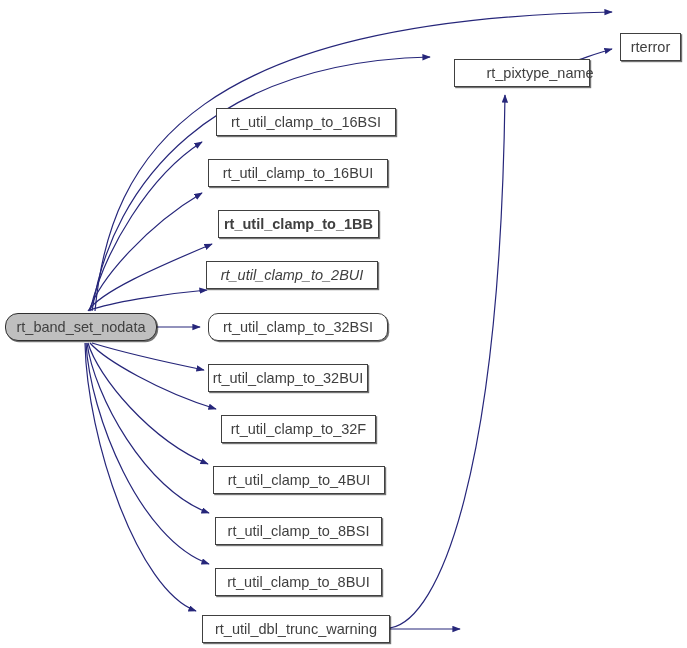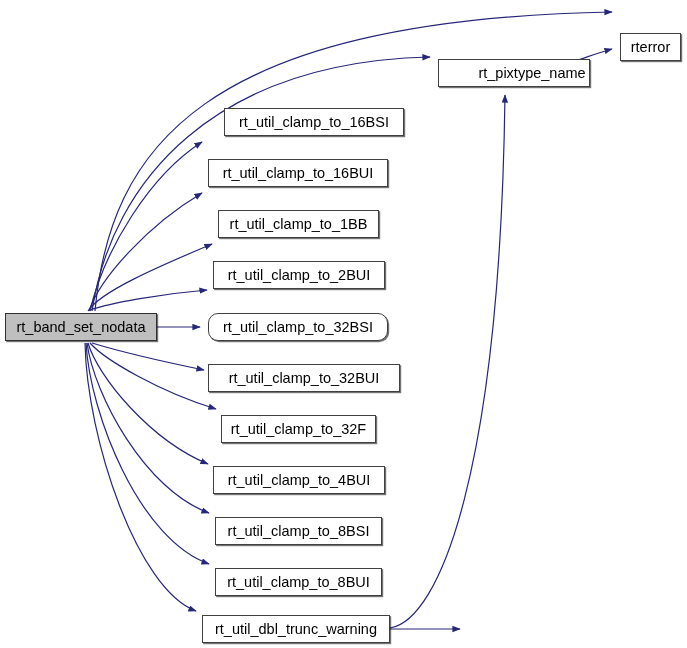--- a/index.html
+++ b/index.html
@@ -22,21 +22,21 @@
     left: 0;
     top: 0;
     width: 687px;
     height: 648px;
   }
   .node {
     position: absolute;
     box-sizing: border-box;
     border: 1px solid #404040;
     background: #ffffff;
-    color: #000000;
+    color: #404040;
     font-size: 14.5px;
     line-height: 1;
     display: flex;
     align-items: center;
     justify-content: center;
     white-space: nowrap;
     box-shadow: 1.2px 1.2px 0 rgba(0,0,0,0.55);
   }
   .node.current {
     background: #bfbfbf;
@@ -66,45 +66,45 @@
         <path d="M 88,343 C 98,377 150,440 208,464" fill="none" stroke="#26267a" stroke-width="1.2" marker-end="url(#arrow)"></path>
         <path d="M 87,343 C 94,395 145,490 209,513" fill="none" stroke="#26267a" stroke-width="1.2" marker-end="url(#arrow)"></path>
         <path d="M 86,343 C 90,415 140,540 209,564" fill="none" stroke="#26267a" stroke-width="1.2" marker-end="url(#arrow)"></path>
         <path d="M 85,343 C 87,440 138,590 196,611" fill="none" stroke="#26267a" stroke-width="1.2" marker-end="url(#arrow)"></path>
         <path d="M 390,628 C 440,620 500,470 505,95" fill="none" stroke="#26267a" stroke-width="1.2" marker-end="url(#arrow)"></path>
         <path d="M 390,629 L 460,629" fill="none" stroke="#26267a" stroke-width="1.2" marker-end="url(#arrow)"></path>
         <path d="M 572,62 C 585,58 597,53 612,49" fill="none" stroke="#26267a" stroke-width="1.2" marker-end="url(#arrow)"></path>
       </g>
   </svg>
   <div id="node-layer">
-      <div class="node current" style="left: 5px; top: 313px; width: 152px; height: 28px;">
+      <div class="node current" style="left: 5px; top: 313px; width: 152px; height: 28px; border-radius: 13px;">
         <span>rt_band_set_nodata</span>
       </div>
-      <div class="node" style="left: 438px; top: 59px; width: 152px; height: 28px; padding-left: 36px;">
+      <div class="node" style="left: 454px; top: 59px; width: 136px; height: 28px; padding-left: 36px;">
         <span>rt_pixtype_name</span>
       </div>
       <div class="node" style="left: 620px; top: 33px; width: 61px; height: 28px;">
         <span>rterror</span>
       </div>
-      <div class="node" style="left: 224px; top: 108px; width: 180px; height: 28px;">
+      <div class="node" style="left: 216px; top: 108px; width: 180px; height: 28px;">
         <span>rt_util_clamp_to_16BSI</span>
       </div>
       <div class="node" style="left: 208px; top: 159px; width: 180px; height: 28px;">
         <span>rt_util_clamp_to_16BUI</span>
       </div>
-      <div class="node" style="left: 218px; top: 210px; width: 161px; height: 28px;">
+      <div class="node" style="left: 218px; top: 210px; width: 161px; height: 28px; font-weight: bold;">
         <span>rt_util_clamp_to_1BB</span>
       </div>
-      <div class="node" style="left: 213px; top: 261px; width: 172px; height: 28px;">
+      <div class="node" style="left: 206px; top: 261px; width: 172px; height: 28px; font-style: italic;">
         <span>rt_util_clamp_to_2BUI</span>
       </div>
       <div class="node" style="left: 208px; top: 313px; width: 180px; height: 28px; border-radius: 10px;">
         <span>rt_util_clamp_to_32BSI</span>
       </div>
-      <div class="node" style="left: 208px; top: 364px; width: 192px; height: 28px;">
+      <div class="node" style="left: 208px; top: 364px; width: 160px; height: 28px;">
         <span>rt_util_clamp_to_32BUI</span>
       </div>
       <div class="node" style="left: 221px; top: 415px; width: 155px; height: 28px;">
         <span>rt_util_clamp_to_32F</span>
       </div>
       <div class="node" style="left: 213px; top: 466px; width: 172px; height: 28px;">
         <span>rt_util_clamp_to_4BUI</span>
       </div>
       <div class="node" style="left: 215px; top: 517px; width: 167px; height: 28px;">
         <span>rt_util_clamp_to_8BSI</span>

